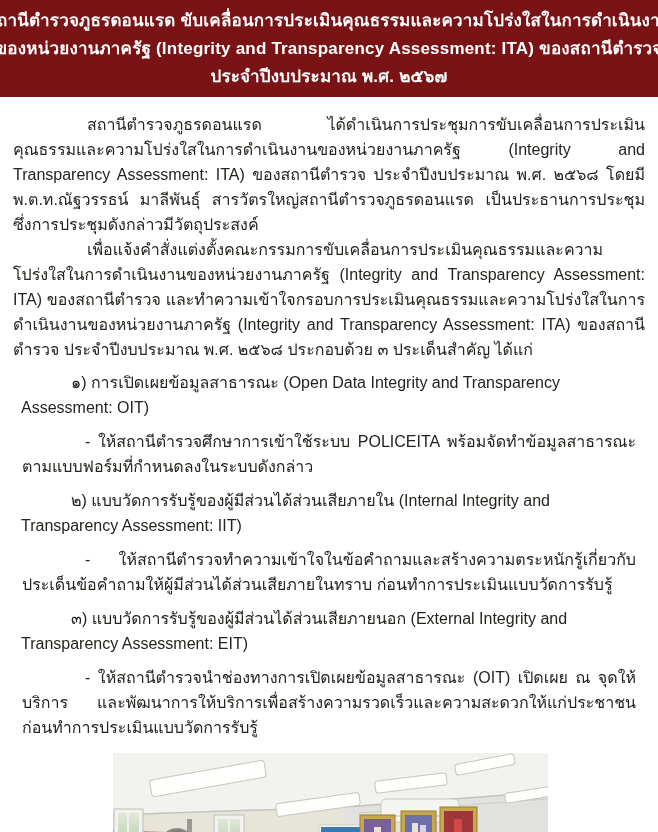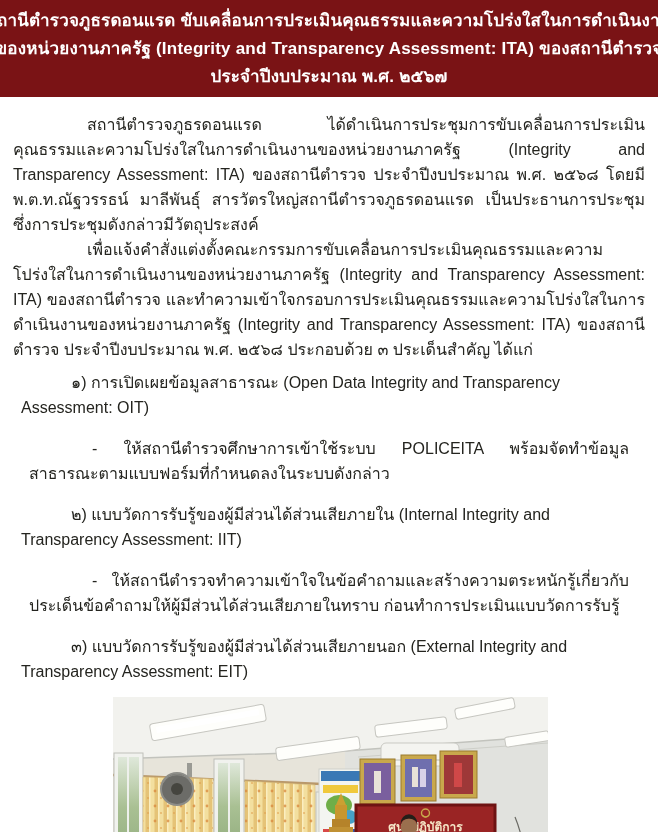--- a/index.html
+++ b/index.html
@@ -16,21 +16,21 @@
   .header-banner .title-line{
     font-size:17px;font-weight:bold;line-height:28px;letter-spacing:.2px;
     padding:0 10px;white-space:nowrap;
   }
   .doc-body{
     padding:15px 13px 0 13px;color:#24241f;font-size:16px;line-height:25px;
     text-align:justify;overflow-wrap:break-word;
   }
   .doc-body .para{margin:0;text-indent:74px;}
   .doc-body .item{margin:8px;text-indent:50px;text-align:left;}
-  .doc-body .sub{margin:16px;text-indent:63px;}
+  .doc-body .sub{margin:9px;text-indent:63px;}
   .photo-wrap{
     margin:13px 0 0 113px;width:435px;height:322px;overflow:hidden;
     background:#eceee9;
   }
   svg text{font-family:"Liberation Sans","DejaVu Sans",sans-serif;}
 </style>
 </head>
 <body>
 
 <div class="page">
@@ -42,20 +42,21 @@
   </div>
 
   <div class="doc-body">
       <div class="para">สถานีตำรวจภูธรดอนแรด ได้ดำเนินการประชุมการขับเคลื่อนการประเมินคุณธรรมและความโปร่งใสในการดำเนินงานของหน่วยงานภาครัฐ (Integrity and Transparency Assessment: ITA) ของสถานีตำรวจ ประจำปีงบประมาณ พ.ศ. ๒๕๖๘ โดยมี พ.ต.ท.ณัฐวรรธน์ มาลีพันธุ์ สารวัตรใหญ่สถานีตำรวจภูธรดอนแรด เป็นประธานการประชุม ซึ่งการประชุมดังกล่าวมีวัตถุประสงค์</div>
       <div class="para">เพื่อแจ้งคำสั่งแต่งตั้งคณะกรรมการขับเคลื่อนการประเมินคุณธรรมและความโปร่งใสในการดำเนินงานของหน่วยงานภาครัฐ (Integrity and Transparency Assessment: ITA) ของสถานีตำรวจ และทำความเข้าใจกรอบการประเมินคุณธรรมและความโปร่งใสในการดำเนินงานของหน่วยงานภาครัฐ (Integrity and Transparency Assessment: ITA) ของสถานีตำรวจ ประจำปีงบประมาณ พ.ศ. ๒๕๖๘ ประกอบด้วย ๓ ประเด็นสำคัญ ได้แก่</div>
       <div class="item">๑) การเปิดเผยข้อมูลสาธารณะ (Open Data Integrity and Transparency Assessment: OIT)</div>
       <div class="sub">- ให้สถานีตำรวจศึกษาการเข้าใช้ระบบ POLICEITA พร้อมจัดทำข้อมูลสาธารณะตามแบบฟอร์มที่กำหนดลงในระบบดังกล่าว</div>
       <div class="item">๒) แบบวัดการรับรู้ของผู้มีส่วนได้ส่วนเสียภายใน (Internal Integrity and Transparency Assessment: IIT)</div>
       <div class="sub">- ให้สถานีตำรวจทำความเข้าใจในข้อคำถามและสร้างความตระหนักรู้เกี่ยวกับประเด็นข้อคำถามให้ผู้มีส่วนได้ส่วนเสียภายในทราบ ก่อนทำการประเมินแบบวัดการรับรู้</div>
       <div class="item">๓) แบบวัดการรับรู้ของผู้มีส่วนได้ส่วนเสียภายนอก (External Integrity and Transparency Assessment: EIT)</div>
+      <div class="sub">- ให้สถานีตำรวจนำช่องทางการเปิดเผยข้อมูลสาธารณะ (OIT) เปิดเผย ณ จุดให้บริการ และพัฒนาการให้บริการเพื่อสร้างความรวดเร็วและความสะดวกให้แก่ประชาชน ก่อนทำการประเมินแบบวัดการรับรู้</div>
     </div>
 
   <div class="photo-wrap">
     <svg width="435" height="322" viewBox="0 0 435 322">
       <defs>
         <linearGradient id="winGreen" x1="0" y1="0" x2="0" y2="1">
           <stop offset="0" stop-color="#dfe8da"></stop>
             <stop offset="0.35" stop-color="#a9c093"></stop>
             <stop offset="1" stop-color="#7f9e6d"></stop>
         </linearGradient>

